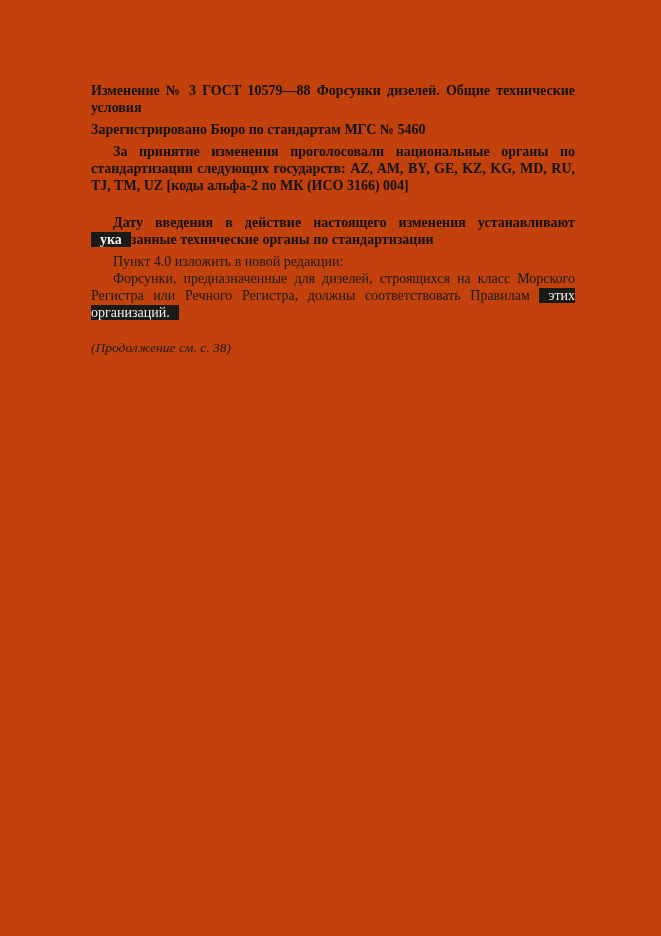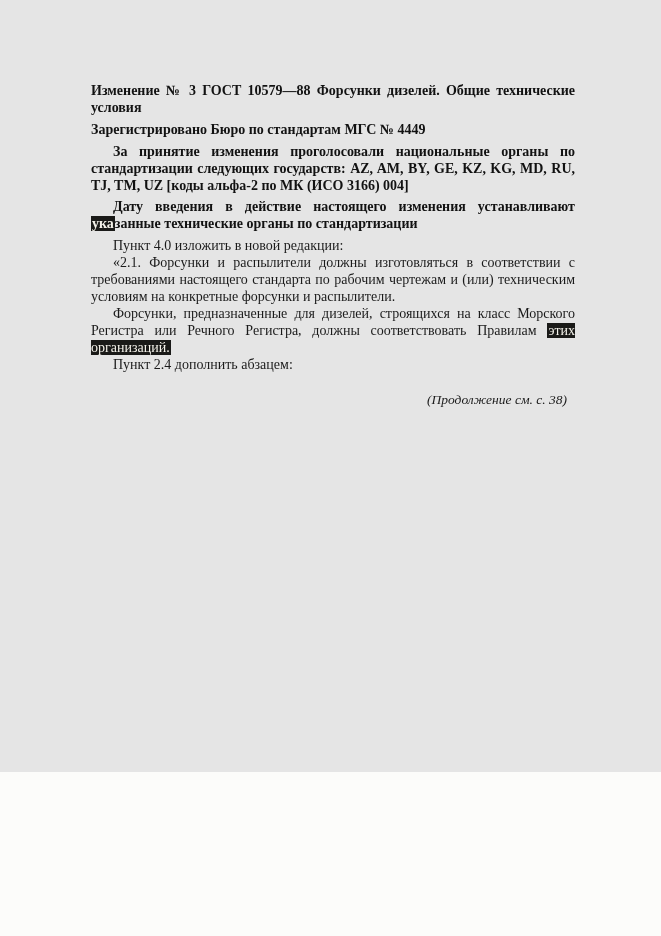--- a/index.html
+++ b/index.html
@@ -10,64 +10,62 @@
   }
   body {
     background: #fcfcfa;
     font-family: "Liberation Serif", serif;
     color: #1b1b1b;
   }
   .page {
     position: absolute;
     top: 0; left: 0;
     width: 661px;
-    height: 772px;
-    background: #e5e5e5;
+    height: 936px;
+    background: #c2410c;
     padding: 82px 86px 0 91px;
   }
   p {
     font-size: 14px;
     line-height: 17px;
     text-align: justify;
   }
   .b { font-weight: bold; color: #121212; }
   .mb { margin-bottom: 5px; }
-  .mb-sm { margin-bottom: 4px; }
+  .mb-sm { margin-bottom: 20px; }
   .indent { text-indent: 22px; }
   .smudge {
     background: #1a1a18;
     color: #f4f2ea;
-    padding: 0 1px;
+    padding: 0 9px;
   }
   .continuation {
     margin-top: 18px;
-    text-align: right;
+    text-align: left;
     font-style: italic;
     font-size: 13.5px;
     padding-right: 8px;
   }
 </style>
 </head>
 <body>
 
 <div class="page">
 
   <p class="b mb">Изменение № 3 ГОСТ 10579—88 Форсунки дизелей. Общие технические условия</p>
 
 
-  <p class="b mb">Зарегистрировано Бюро по стандартам МГС № 4449</p>
+  <p class="b mb">Зарегистрировано Бюро по стандартам МГС № 5460</p>
 
   <p class="b indent mb-sm">За принятие изменения проголосовали национальные органы по стандартизации следующих государств: AZ, AM, BY, GE, KZ, KG, MD, RU, TJ, TM, UZ [коды альфа-2 по МК (ИСО 3166) 004]</p>
 
   <p class="b indent mb"><span>Дату введения в действие настоящего изменения устанавливают </span><span class="smudge">ука</span><span>занные технические органы по стандартизации</span></p>
 
   <p class="indent">Пункт 4.0 изложить в новой редакции:</p>
 
-  <p class="indent">«2.1. Форсунки и распылители должны изготовляться в соответствии с требованиями настоящего стандарта по рабочим чертежам и (или) техническим условиям на конкретные форсунки и распылители.</p>
 
   <p class="indent"><span>Форсунки, предназначенные для дизелей, строящихся на класс Морского Регистра или Речного Регистра, должны соответствовать Правилам </span><span class="smudge">этих организаций.</span></p>
 
 
-  <p class="indent">Пункт 2.4 дополнить абзацем:</p>
 
   <p class="continuation">(Продолжение см. с. 38)</p>
 
 </div>
 
 </body></html>

